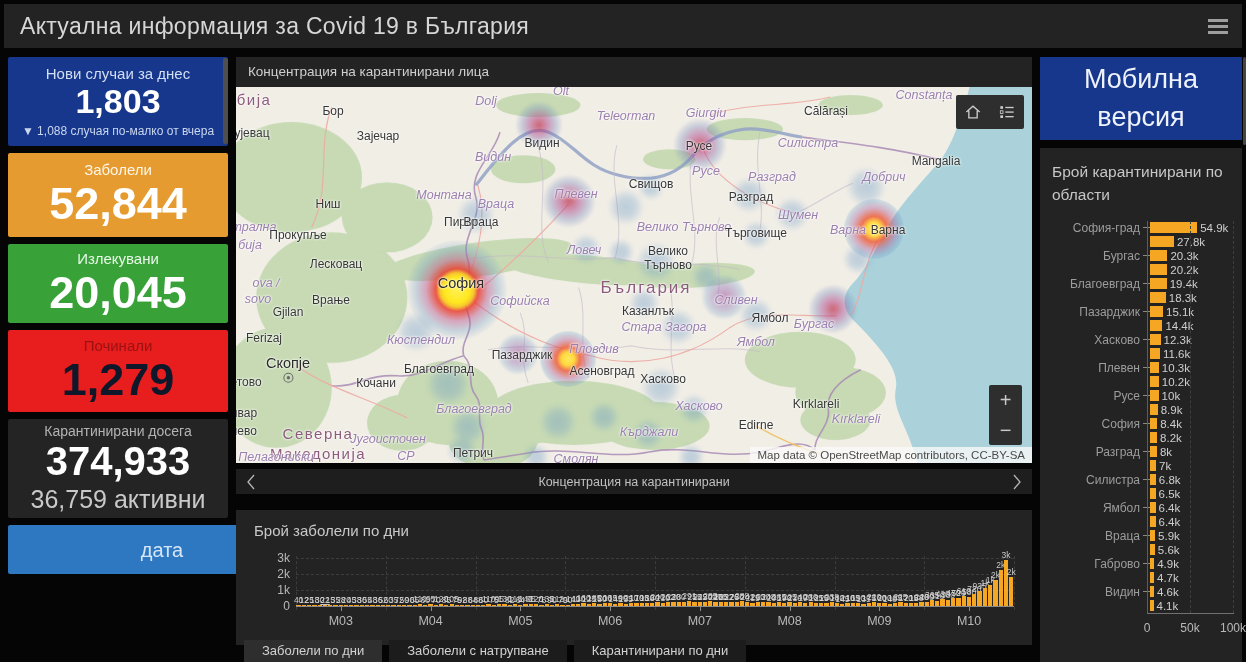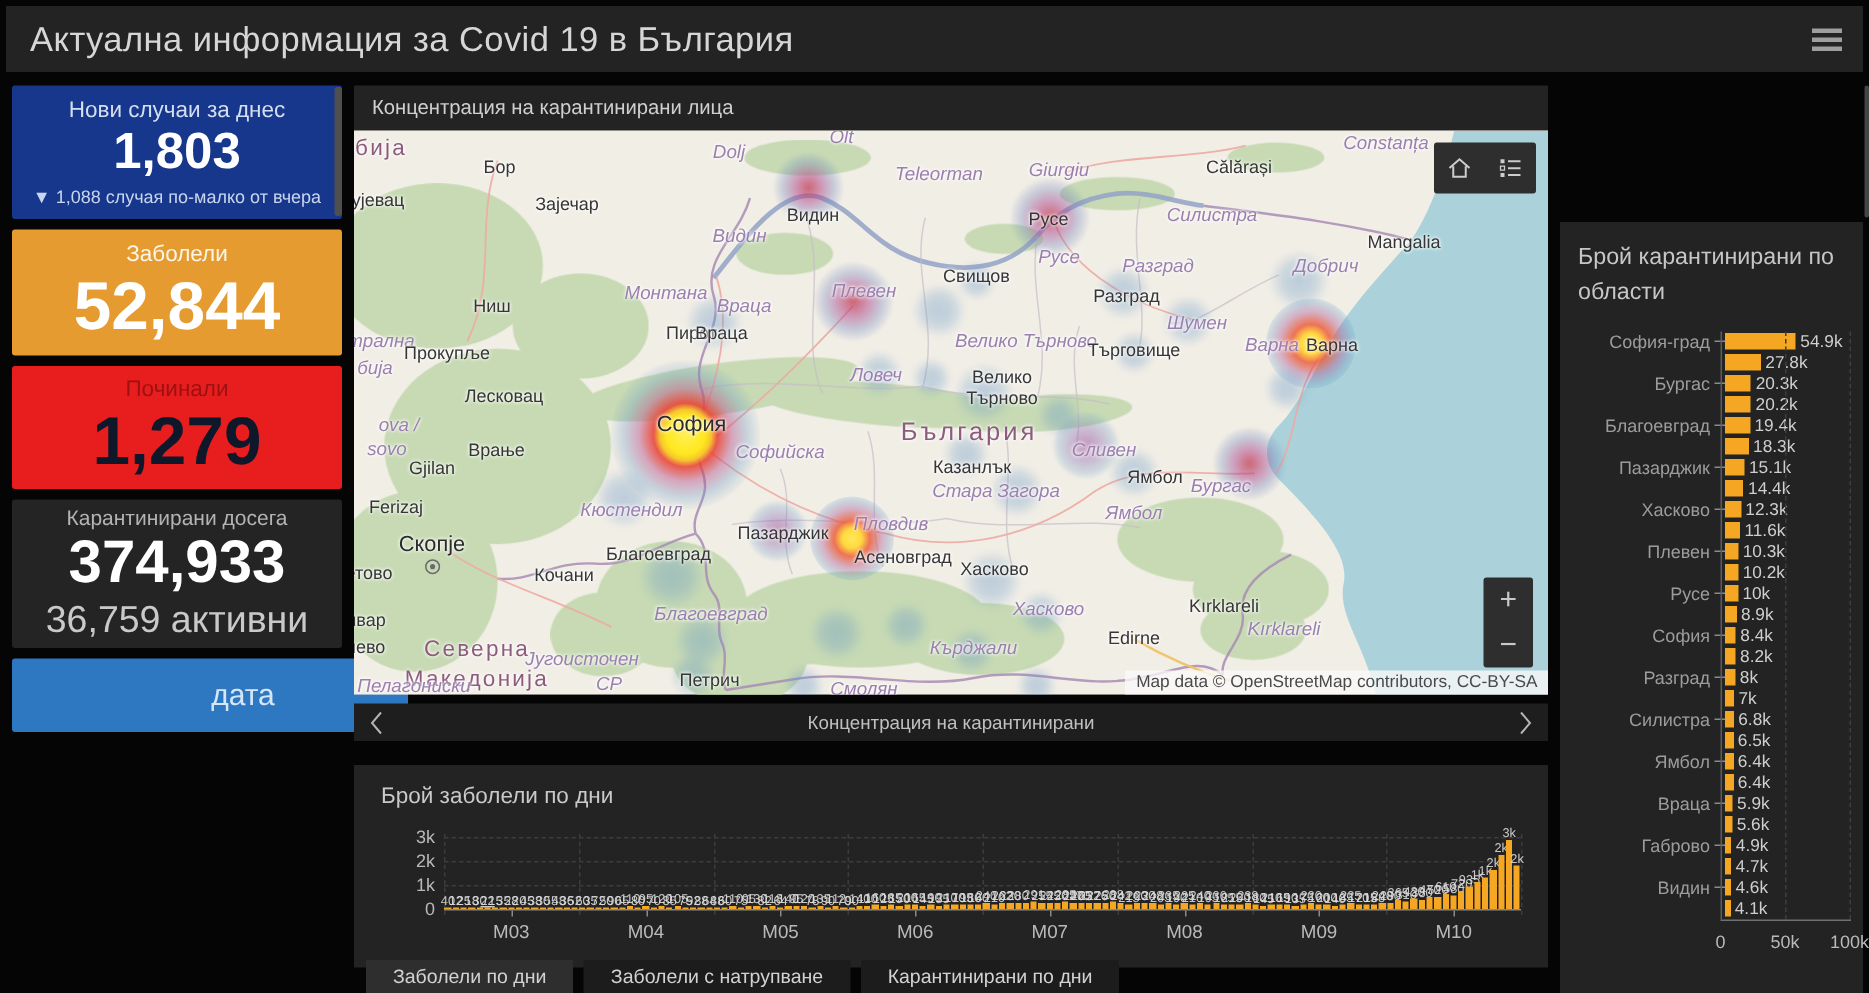--- a/index.html
+++ b/index.html
@@ -103,20 +103,24 @@
 
   <div id="stat-cards">
       <div class="card card-new_cases" style="background: rgb(22, 55, 140);">
         <div class="label" style="color:#d5dff2">Нови случаи за днес</div>
         <div class="value" style="color:#ffffff">1,803</div>
         <div class="sub" style="color:#c9d6ee">▼ 1,088 случая по-малко от вчера</div>
       </div>
       <div class="card card-infected" style="background: rgb(229, 155, 47);">
         <div class="label" style="color:#fdf6e8">Заболели</div>
         <div class="value" style="color:#ffffff">52,844</div>
+      </div>
+      <div class="card card-recovered" style="background: rgb(56, 162, 56);">
+        <div class="label" style="color:#eaf7ea">Излекувани</div>
+        <div class="value" style="color:#ffffff">20,045</div>
       </div>
       <div class="card card-deaths" style="background: rgb(232, 29, 29);">
         <div class="label" style="color:#9c1111">Починали</div>
         <div class="value" style="color:#0f172a">1,279</div>
       </div>
       <div class="card card-quarantined" style="background: rgb(36, 36, 36);">
         <div class="label" style="color:#b3b3b3">Карантинирани досега</div>
         <div class="value" style="color:#ffffff">374,933</div>
         <div class="sub2" style="color:#c9c9c9">36,759 активни</div>
       </div>
@@ -660,20 +664,21 @@
         <div class="dlab" style="left: 715.36px; top: 9.152px;">2k</div>
       </div>
   </div>
 
   <div id="tabs">
       <div class="tab active">Заболели по дни</div>
       <div class="tab">Заболели с натрупване</div>
       <div class="tab">Карантинирани по дни</div>
     </div>
 
+  <div id="mobile-btn">Мобилна версия</div>
 
   <div id="region-panel">
     <div id="region-title">Брой карантинирани по области</div>
     <div id="region-chart">
         <div class="rrow">
           <div class="rlab">София-град</div>
           <div class="rtick on"></div>
           <div class="rarea">
             <div class="rbar" style="width: 47.214px; background: rgb(245, 166, 35);"></div>
             <span class="rval">54.9k</span>

